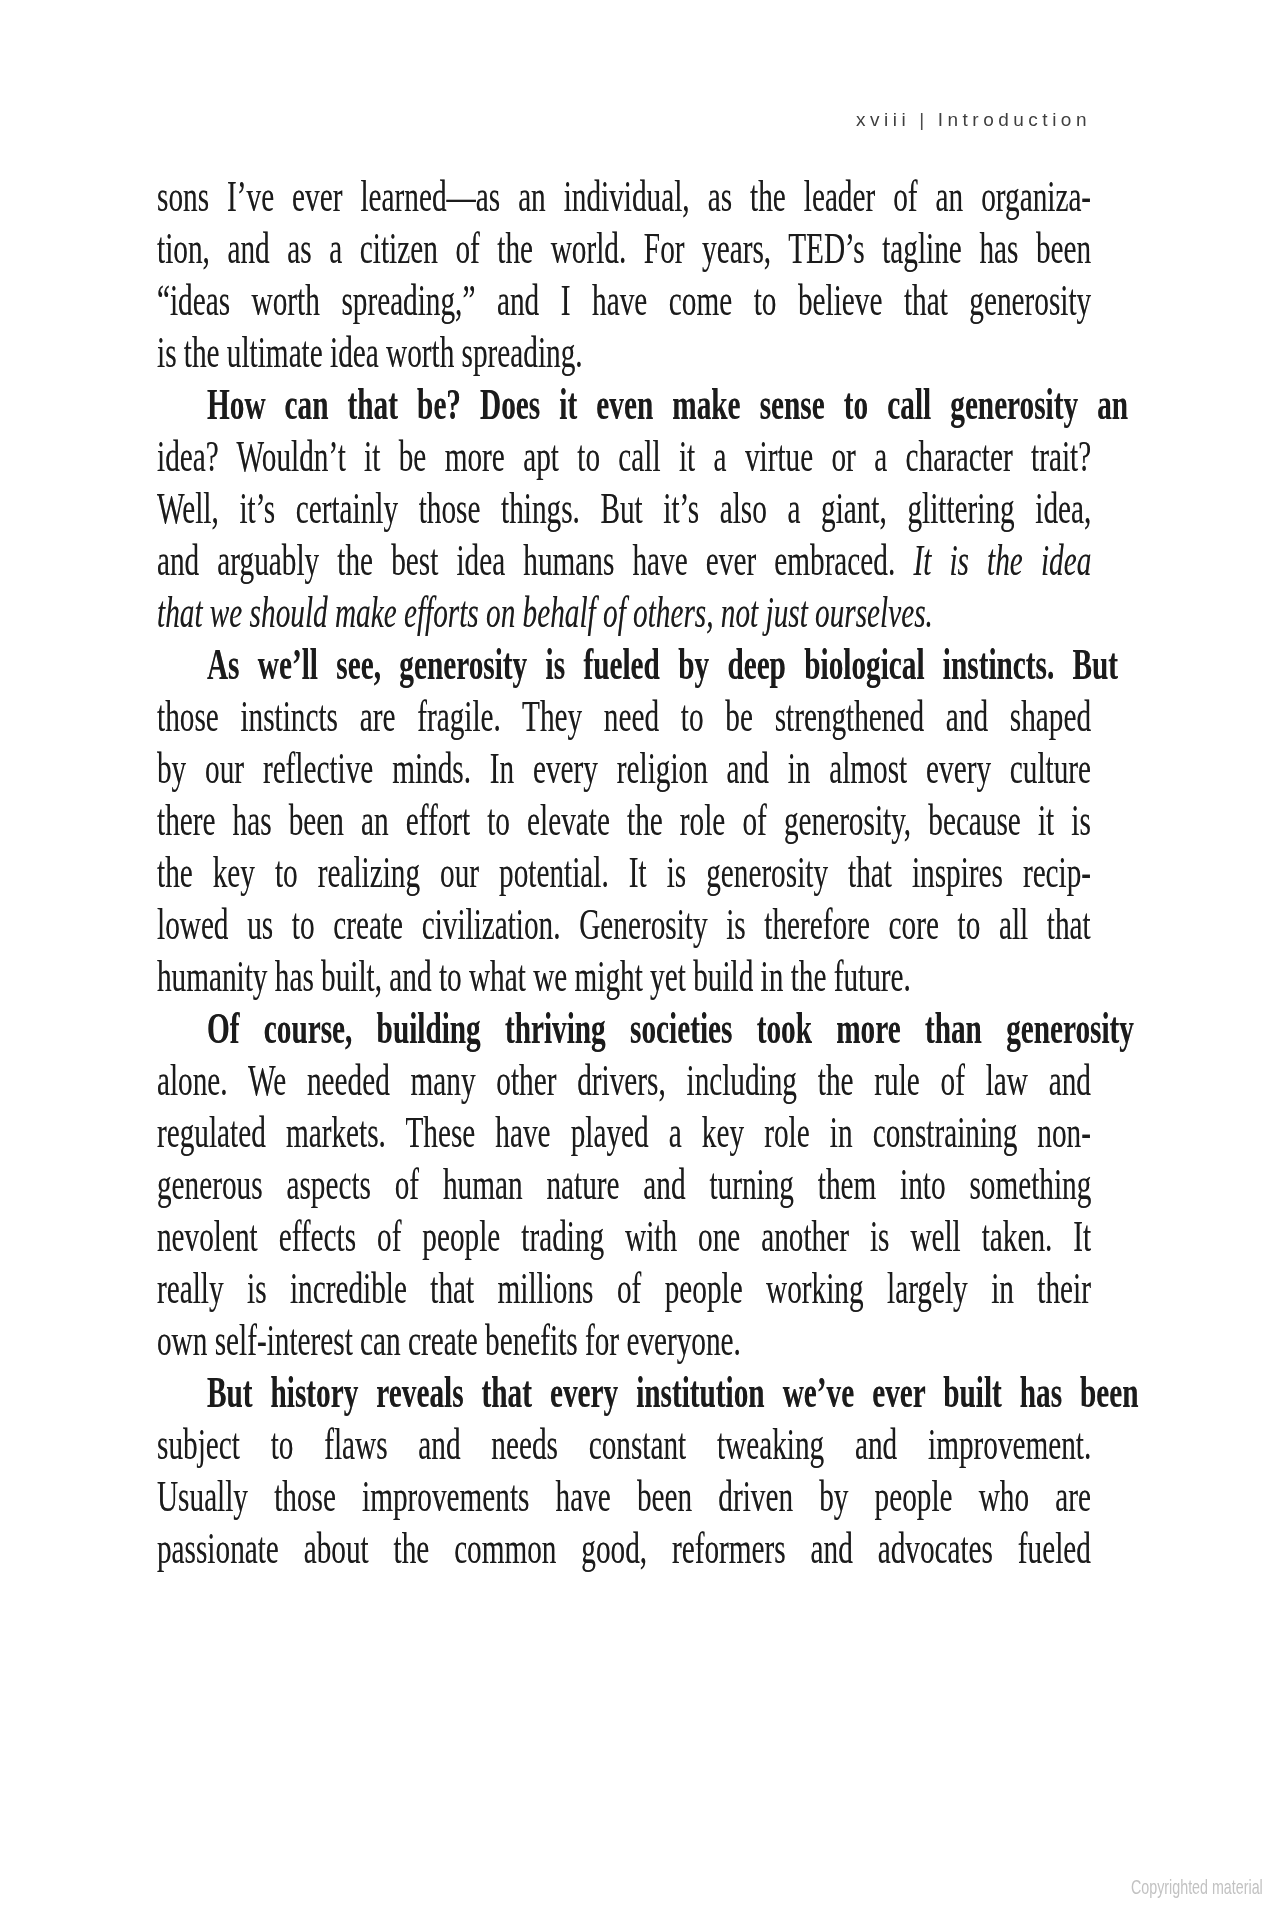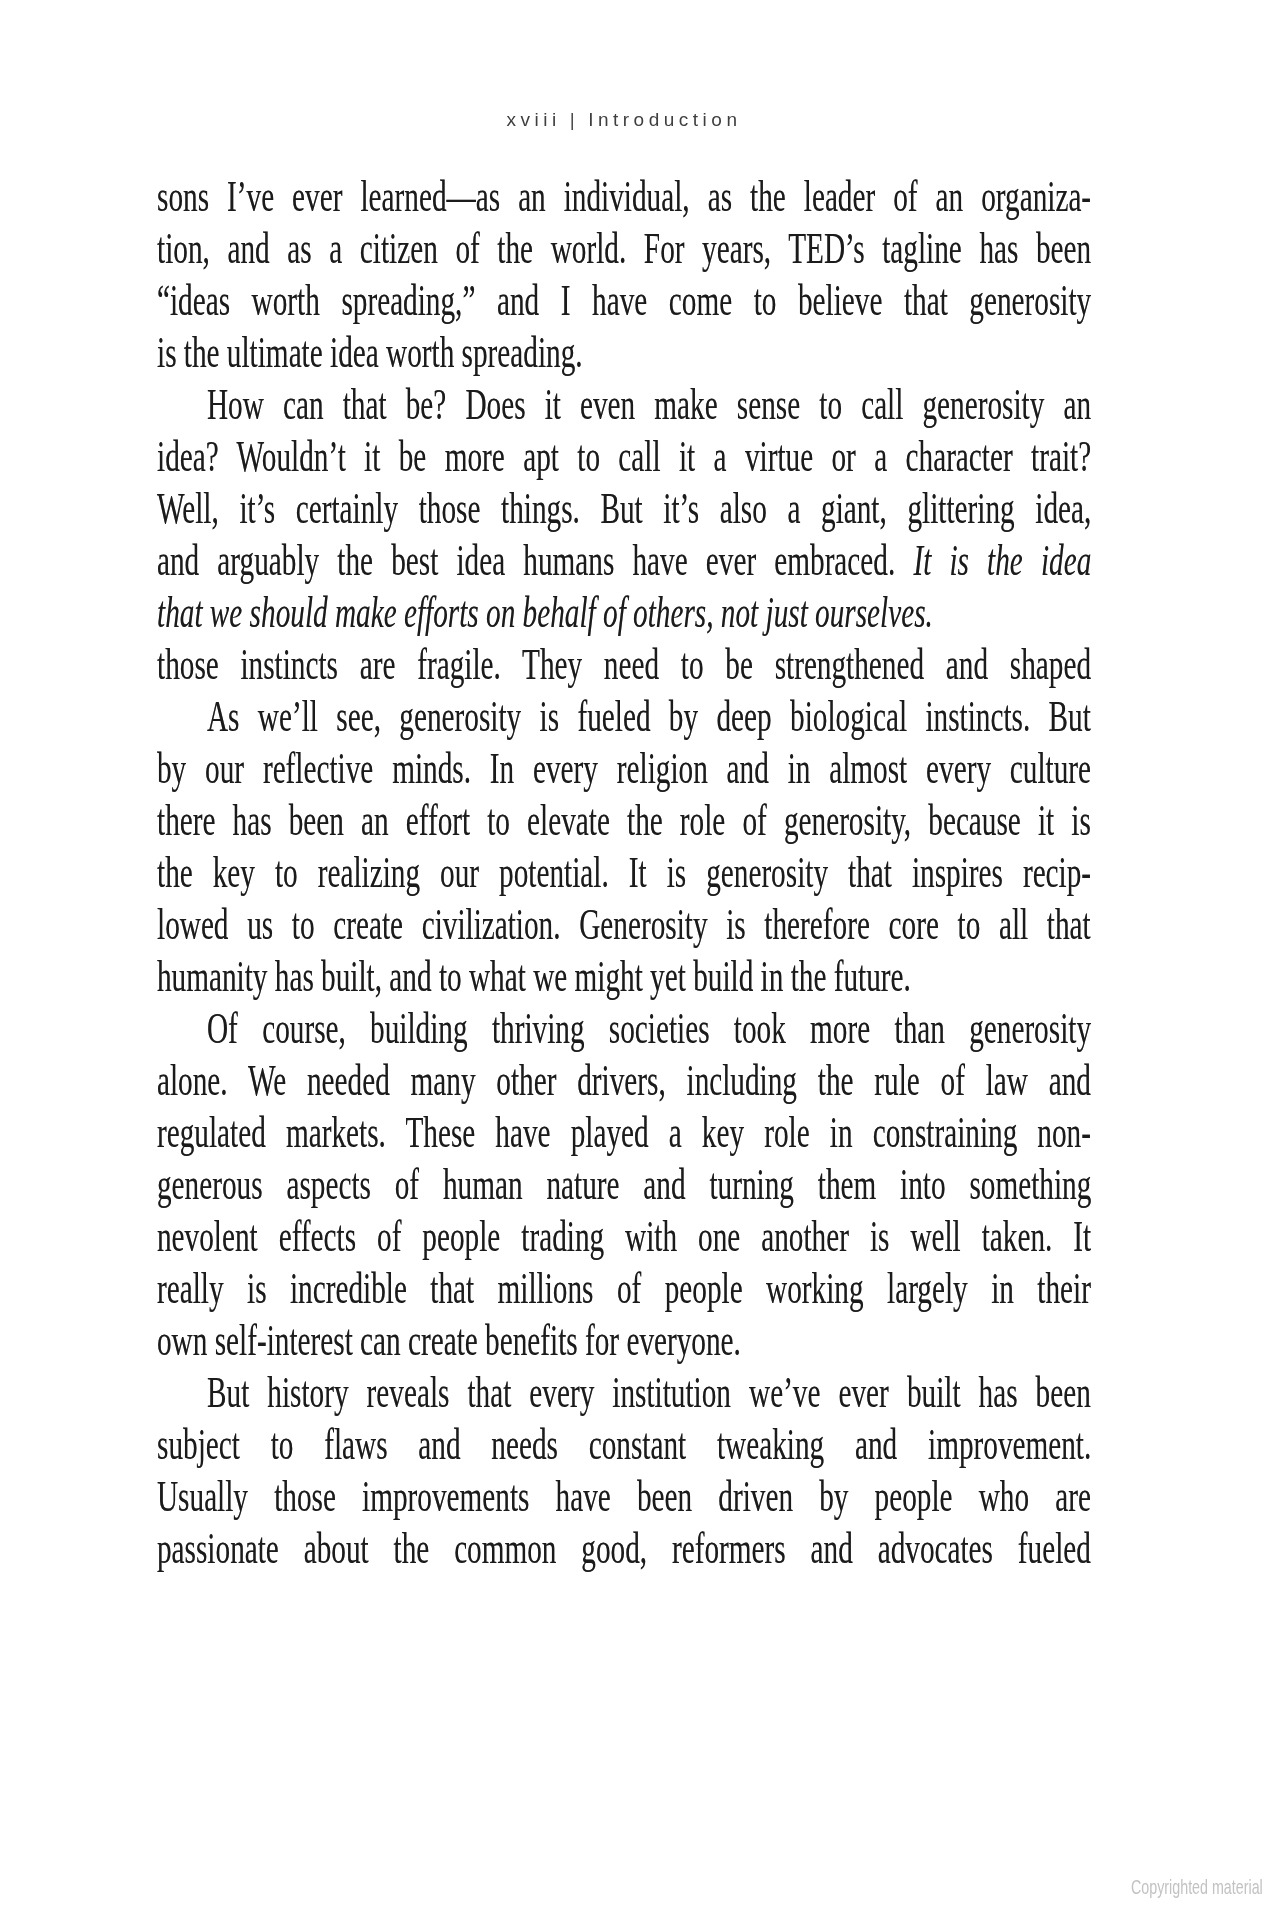--- a/index.html
+++ b/index.html
@@ -8,39 +8,39 @@
     background: #ffffff;
     position: relative;
     overflow: hidden;
     font-family: "Liberation Serif", "DejaVu Serif", serif;
   }
   .page { position: absolute; inset: 0; background: #ffffff; }
 
   .running-head {
     position: absolute;
     left: 157px; top: 106px; width: 934px;
-    text-align: center;
+    text-align: right;
     font-family: "Liberation Sans", "DejaVu Sans", sans-serif;
     font-size: 19px;
     line-height: 28px;
     letter-spacing: 4.5px;
     color: #3f3f3f;
     white-space: nowrap;
   }
   .running-head .sep { margin: 0 9px; color: #4a4a4a; }
 
   #body-text {
     position: absolute;
     left: 157px; top: 170px; width: 934px;
     font-size: 45px;
     color: #1b1b1b;
     text-shadow: 0 0 0.6px rgba(20,20,20,0.45);
   }
   .line { height: 52px; line-height: 52px; }
-  .line.indent { padding-left: 50px; }
+  .line.indent { padding-left: 50px; font-weight: bold; }
   .line > span {
     display: inline-block;
     white-space: nowrap;
     transform-origin: 0 50%;
   }
   .line i { font-style: italic; }
 
   .watermark {
     position: absolute;
     right: 17px; top: 1874px;
@@ -65,22 +65,22 @@
   <div id="body-text">
       <div class="line"><span style="word-spacing: 16.4476px; transform: scaleX(0.65);"><span>sons I’ve ever learned—as an individual, as the leader of an organiza-</span></span></div>
       <div class="line"><span style="word-spacing: 15.8402px; transform: scaleX(0.65);"><span>tion, and as a citizen of the world. For years, TED’s tagline has been</span></span></div>
       <div class="line"><span style="word-spacing: 21.8923px; transform: scaleX(0.65);"><span>“ideas worth spreading,” and I have come to believe that generosity</span></span></div>
       <div class="line"><span style="transform: scaleX(0.65);"><span>is the ultimate idea worth spreading.</span></span></div>
       <div class="line indent"><span style="word-spacing: 18.1667px; transform: scaleX(0.65);"><span>How can that be? Does it even make sense to call generosity an</span></span></div>
       <div class="line"><span style="word-spacing: 16.9945px; transform: scaleX(0.65);"><span>idea? Wouldn’t it be more apt to call it a virtue or a character trait?</span></span></div>
       <div class="line"><span style="word-spacing: 20.4476px; transform: scaleX(0.65);"><span>Well, it’s certainly those things. But it’s also a giant, glittering idea,</span></span></div>
       <div class="line"><span style="word-spacing: 16.6603px; transform: scaleX(0.65);"><span>and arguably the best idea humans have ever embraced. </span><i>It is the idea</i></span></div>
       <div class="line"><span style="transform: scaleX(0.65);"><i>that we should make efforts on behalf of others, not just ourselves.</i></span></div>
+      <div class="line indent"><span style="word-spacing: 17px; transform: scaleX(0.65);"><span>As we’ll see, generosity is fueled by deep biological instincts. But</span></span></div>
       <div class="line"><span style="word-spacing: 22.1923px; transform: scaleX(0.65);"><span>those instincts are fragile. They need to be strengthened and shaped</span></span></div>
-      <div class="line indent"><span style="word-spacing: 17px; transform: scaleX(0.65);"><span>As we’ll see, generosity is fueled by deep biological instincts. But</span></span></div>
       <div class="line"><span style="word-spacing: 17.7203px; transform: scaleX(0.65);"><span>by our reflective minds. In every religion and in almost every culture</span></span></div>
       <div class="line"><span style="word-spacing: 15.071px; transform: scaleX(0.65);"><span>there has been an effort to elevate the role of generosity, because it is</span></span></div>
       <div class="line"><span style="word-spacing: 19.5385px; transform: scaleX(0.65);"><span>the key to realizing our potential. It is generosity that inspires recip-</span></span></div>
       <div class="line"><span style="word-spacing: 17.4476px; transform: scaleX(0.65);"><span>lowed us to create civilization. Generosity is therefore core to all that</span></span></div>
       <div class="line"><span style="transform: scaleX(0.65);"><span>humanity has built, and to what we might yet build in the future.</span></span></div>
       <div class="line indent"><span style="word-spacing: 26.125px; transform: scaleX(0.65);"><span>Of course, building thriving societies took more than generosity</span></span></div>
       <div class="line"><span style="word-spacing: 20.7203px; transform: scaleX(0.65);"><span>alone. We needed many other drivers, including the rule of law and</span></span></div>
       <div class="line"><span style="word-spacing: 19.6923px; transform: scaleX(0.65);"><span>regulated markets. These have played a key role in constraining non-</span></span></div>
       <div class="line"><span style="word-spacing: 25.4359px; transform: scaleX(0.65);"><span>generous aspects of human nature and turning them into something</span></span></div>
       <div class="line"><span style="word-spacing: 20.993px; transform: scaleX(0.65);"><span>nevolent effects of people trading with one another is well taken. It</span></span></div>

